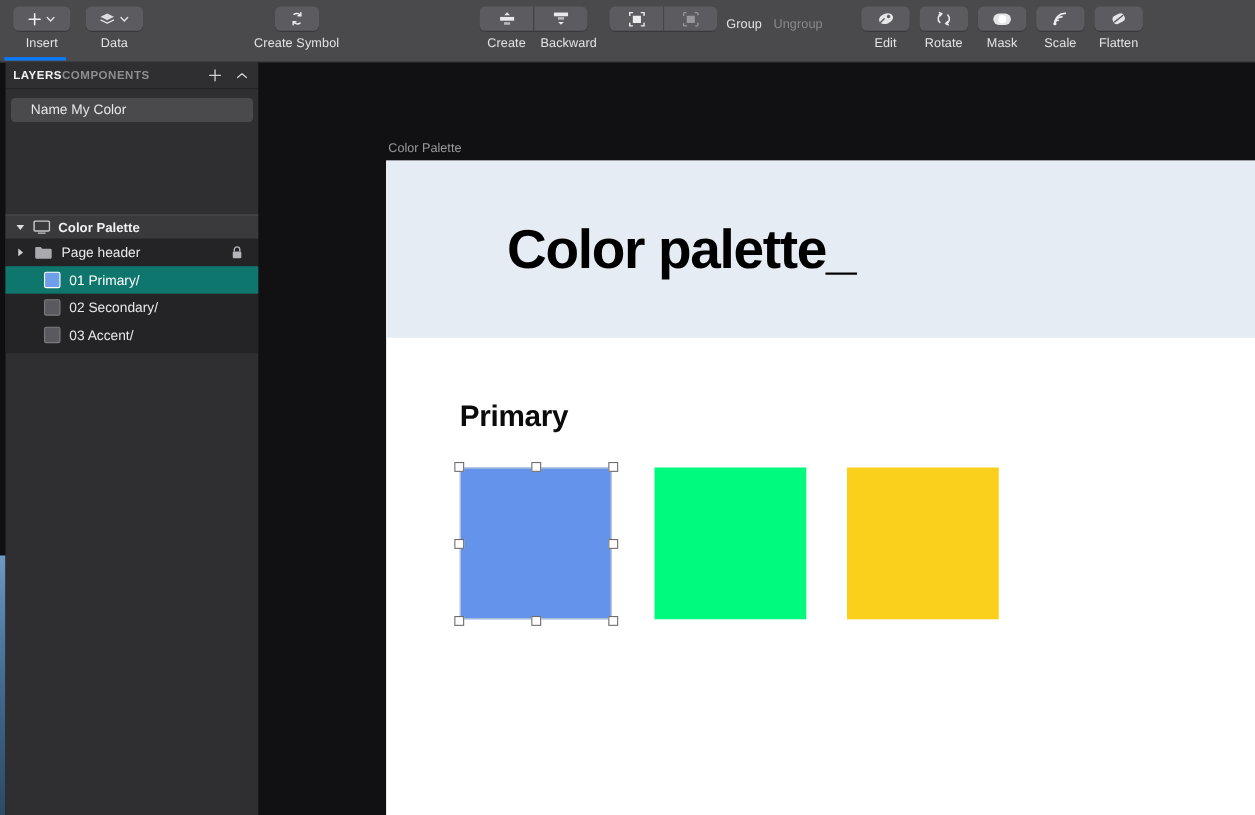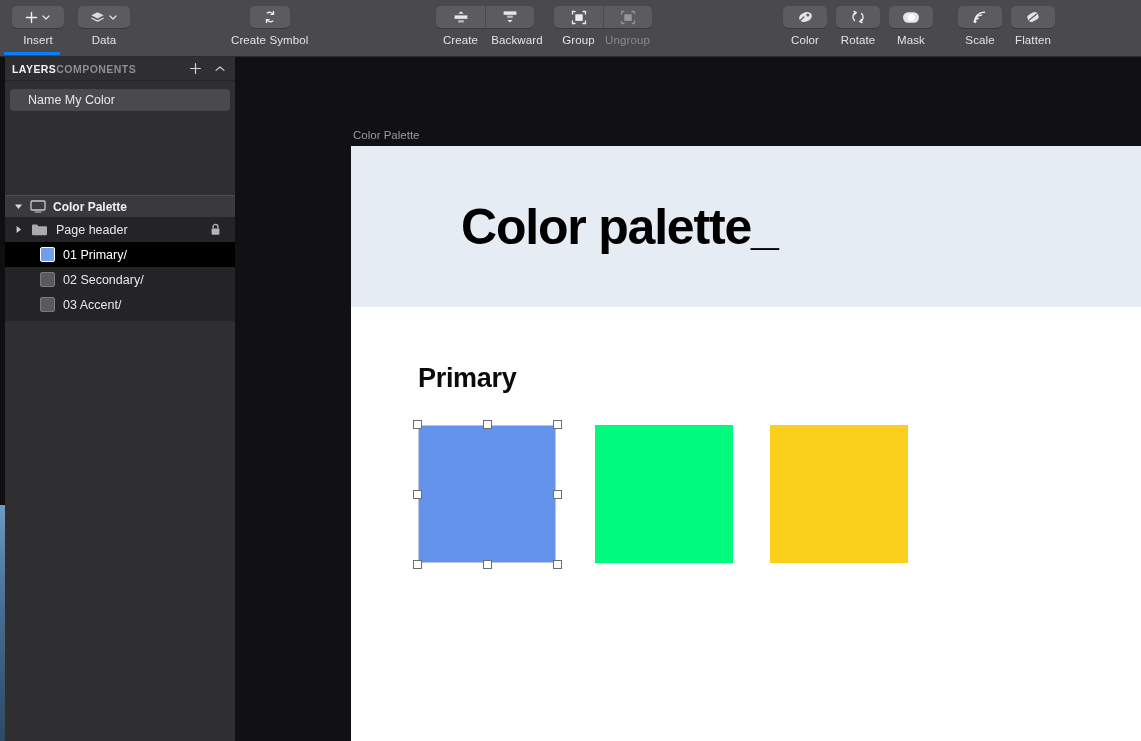--- a/index.html
+++ b/index.html
@@ -84,21 +84,21 @@
     background:#3a3a3d;
     border-top:1px solid #4a4a4d;
     font-size:12px; color:#f0f0f2; font-weight:bold;
   }
   .layer-list { background:#242426; padding-bottom:4px; }
   .layer-row {
     height:25px; display:flex; align-items:center; gap:8px;
     padding-left:22px; padding-right:14px;
     font-size:12.5px; color:#e8e8ea;
   }
-  .layer-row.selected { background:#000000; color:#ffffff; }
+  .layer-row.selected { background:#0f766e; color:#ffffff; }
   .layer-row.indent-sub { padding-left:35px; }
   .sw {
     width:15px; height:15px; background:#5a5a5e;
     border:1px solid #7c7c80; border-radius:2px; flex:none;
   }
   .layer-row.selected .sw { background:#6f9fe8; border-color:#ffffff; }
   .lock { margin-left:auto; }
 
   
   .canvas {
@@ -228,21 +228,21 @@
           </div>
         </div>
         <div style="display:flex;">
           <span class="tb-label" style="width:49px;text-align:center;">Create</span>
           <span class="tb-label" style="width:64px;text-align:center;">Backward</span>
         </div>
       </div>
     </div>
 
     <div class="tb-group" style="left:554px;">
-      <div style="display:flex;flex-direction:column;align-items:flex-end;">
+      <div style="display:flex;align-items:flex-end;">
         <div class="tb-pair">
           <div class="tb-btn" style="min-width:49px;">
             <span>
               <svg width="16" height="15" viewBox="0 0 16 15">
                 <path d="M1.5 4V1.5H4M12 1.5h2.5V4M14.5 11v2.5H12M4 13.5H1.5V11" stroke="#ececee" stroke-width="1.3" fill="none" stroke-linecap="round"></path>
                 <rect x="4.3" y="4.3" width="7.4" height="6.6" fill="#ececee"></rect>
               </svg>
             </span>
           </div>
           <div class="tb-btn" style="min-width:49px;">
@@ -265,21 +265,21 @@
       <div class="tb-item" style="margin-right:9px;">
         <div class="tb-btn" style="min-width:44px;">
           <span>
             <svg width="17" height="14" viewBox="0 0 17 14">
               <ellipse cx="8.5" cy="7" rx="6.6" ry="4.6" fill="#e5e5e8" transform="rotate(-20 8.5 7)"></ellipse>
               <path d="M3.2 10.6l3.6-3.6" stroke="#5c5c60" stroke-width="1.3" stroke-linecap="round"></path>
               <circle cx="10.8" cy="5.0" r="1.5" fill="#5c5c60"></circle>
             </svg>
           </span>
         </div>
-        <span class="tb-label">Color</span>
+        <span class="tb-label">Edit</span>
       </div>
       <div class="tb-item" style="margin-right:9px;">
         <div class="tb-btn" style="min-width:44px;">
           <span>
             <svg width="14" height="14" viewBox="0 0 14 14" fill="none" stroke="#ececee" stroke-width="1.4" stroke-linecap="round">
               <path d="M4.8 2.3A5 5 0 0 0 3.4 10.4"></path>
                 <path d="M9.2 11.7A5 5 0 0 0 10.6 3.6"></path>
               <path d="M3.0 1.4l2.1 1.3L3.4 4.5"></path>
                 <path d="M11.0 12.6L8.9 11.3l1.7-1.8"></path>
             </svg>
@@ -291,21 +291,21 @@
         <div class="tb-btn" style="min-width:44px;">
           <span>
             <svg width="18" height="13" viewBox="0 0 18 13">
               <rect x="1" y="1.3" width="16" height="10.4" rx="5.2" fill="#e5e5e8"></rect>
               <circle cx="9.2" cy="6.5" r="3.6" fill="#ffffff"></circle>
             </svg>
           </span>
         </div>
         <span class="tb-label">Mask</span>
       </div>
-      <div class="tb-item" style="margin-right:9px;margin-left:16px;">
+      <div class="tb-item" style="margin-right:9px;">
         <div class="tb-btn" style="min-width:44px;">
           <span>
             <svg width="16" height="14" viewBox="0 0 16 14">
               <path d="M3 11.5A9 9 0 0 1 12.5 2.2" stroke="#ececee" stroke-width="1.5" fill="none" stroke-linecap="round"></path>
               <path d="M3 11.5A6 6 0 0 1 9.4 5.3" stroke="#ececee" stroke-width="1.5" fill="none" stroke-linecap="round"></path>
               <path d="M3 11.5a3 3 0 0 1 3.2-3.1" stroke="#ececee" stroke-width="1.5" fill="none" stroke-linecap="round"></path>
               <circle cx="3" cy="11.5" r="1.5" fill="#ececee"></circle>
             </svg>
           </span>
         </div>

